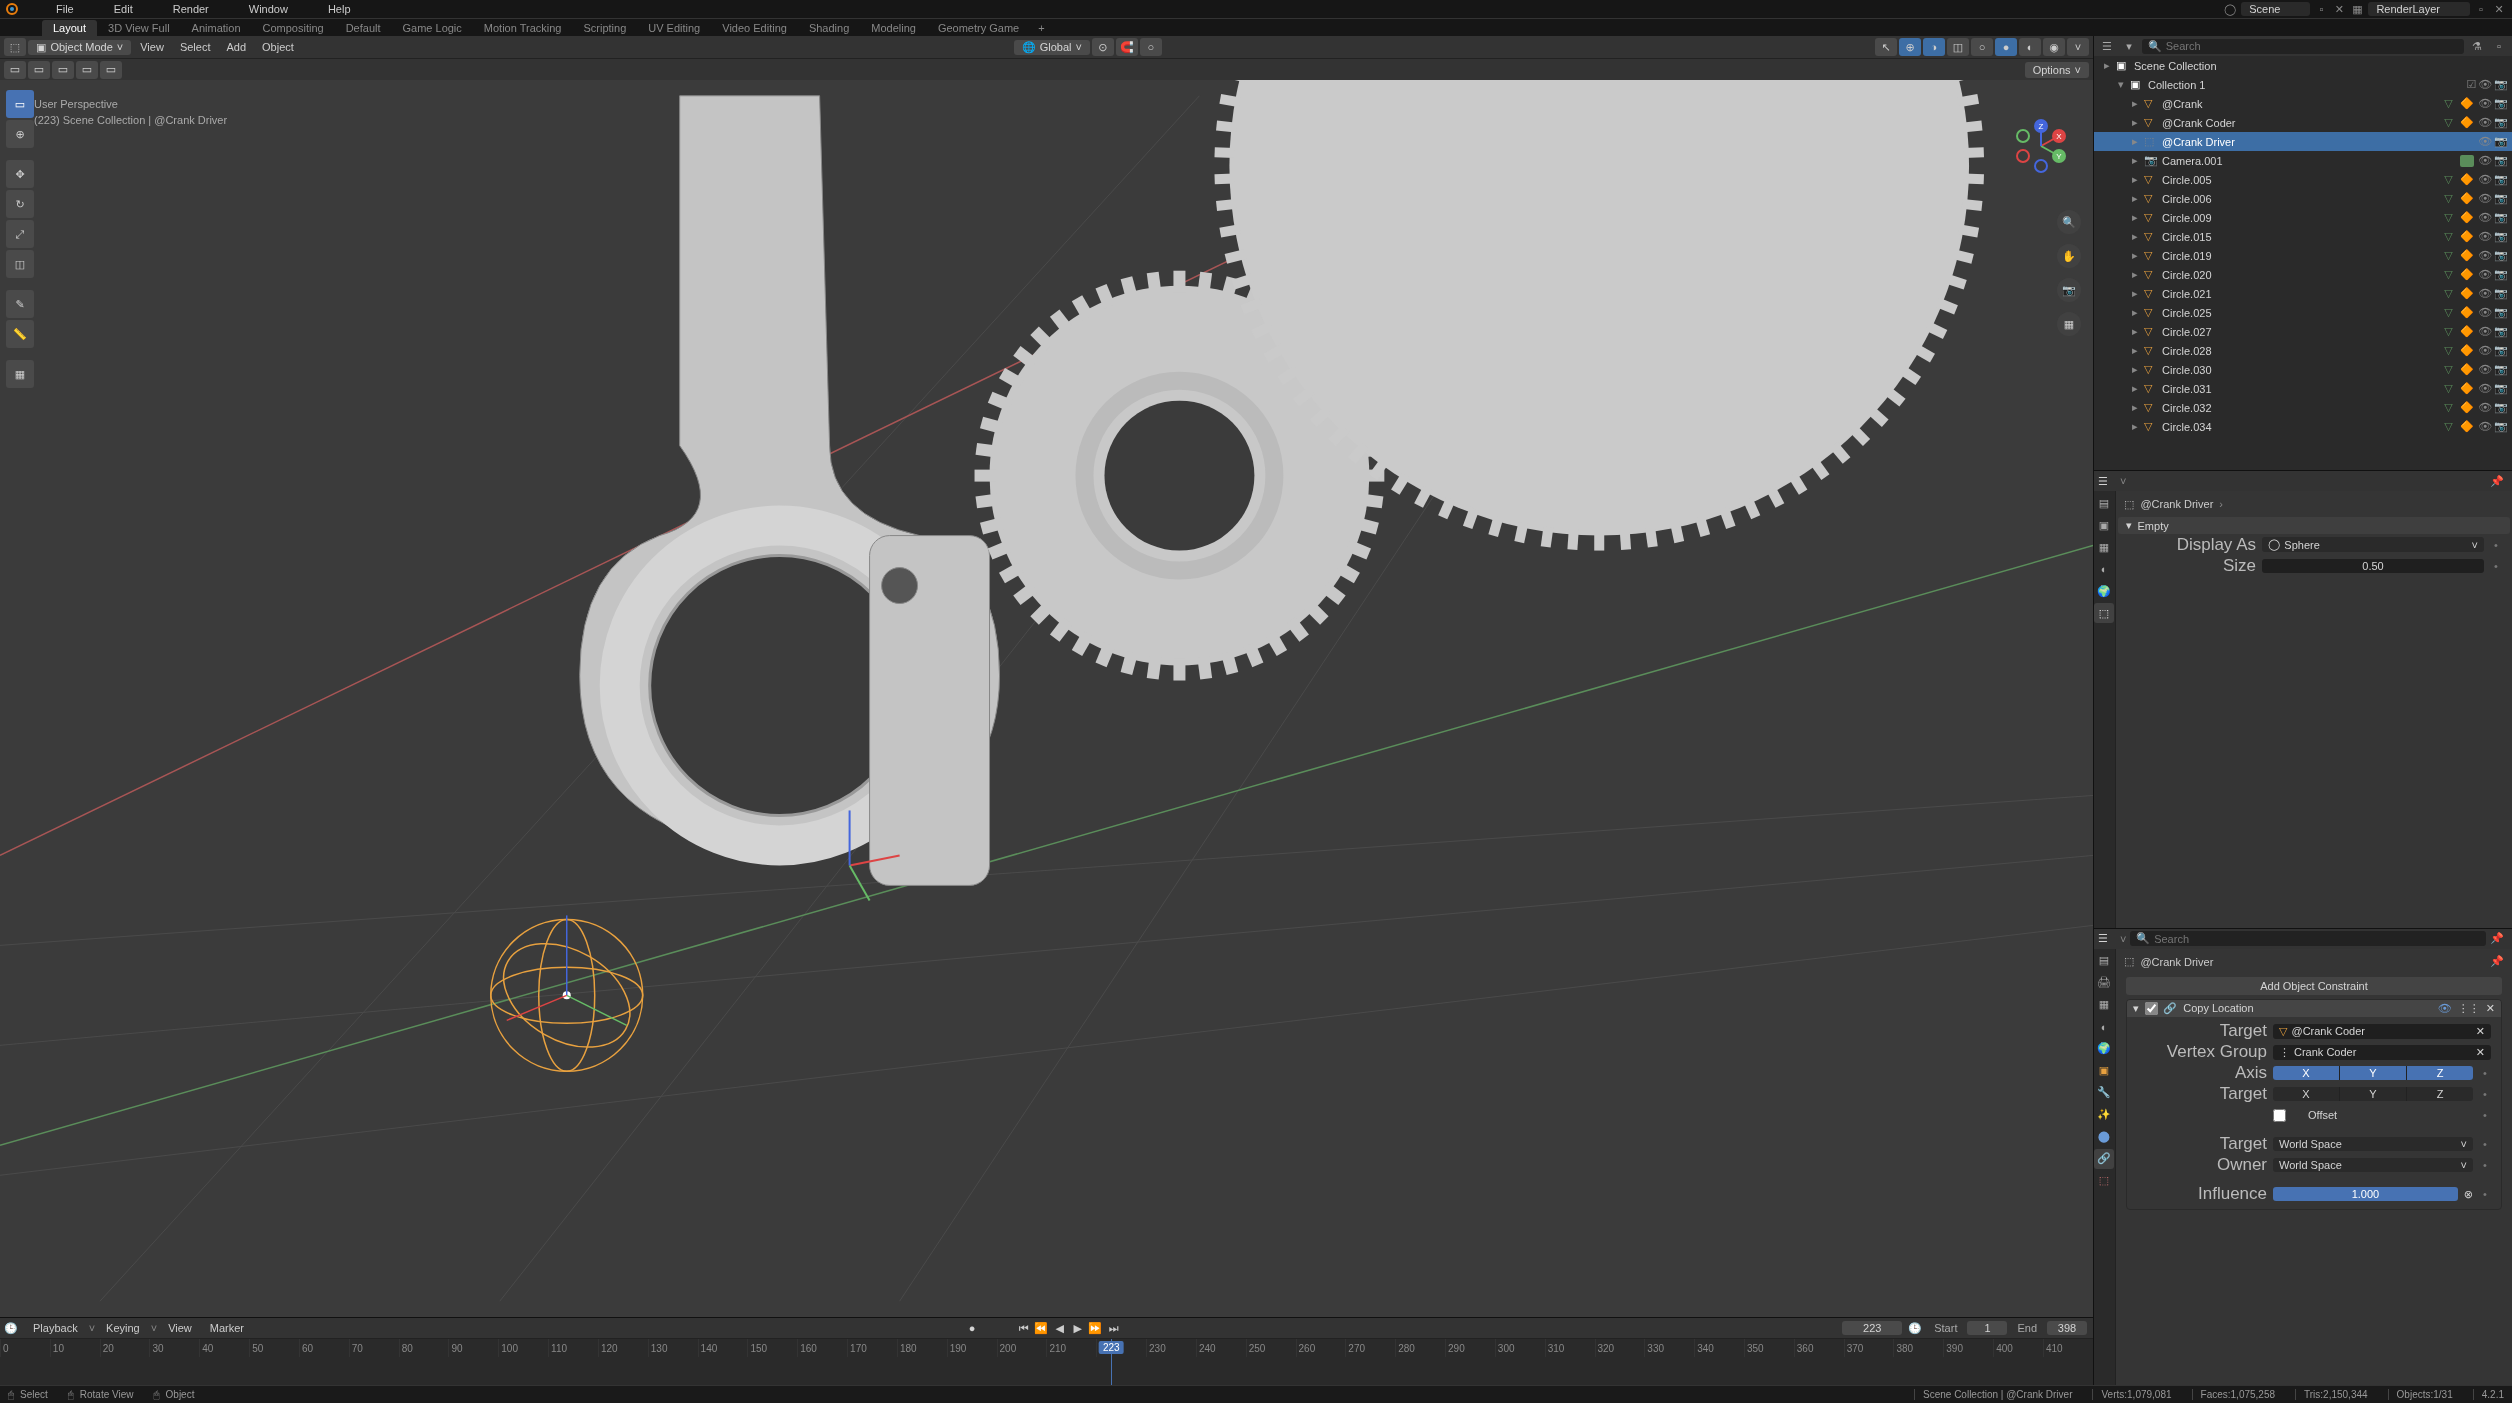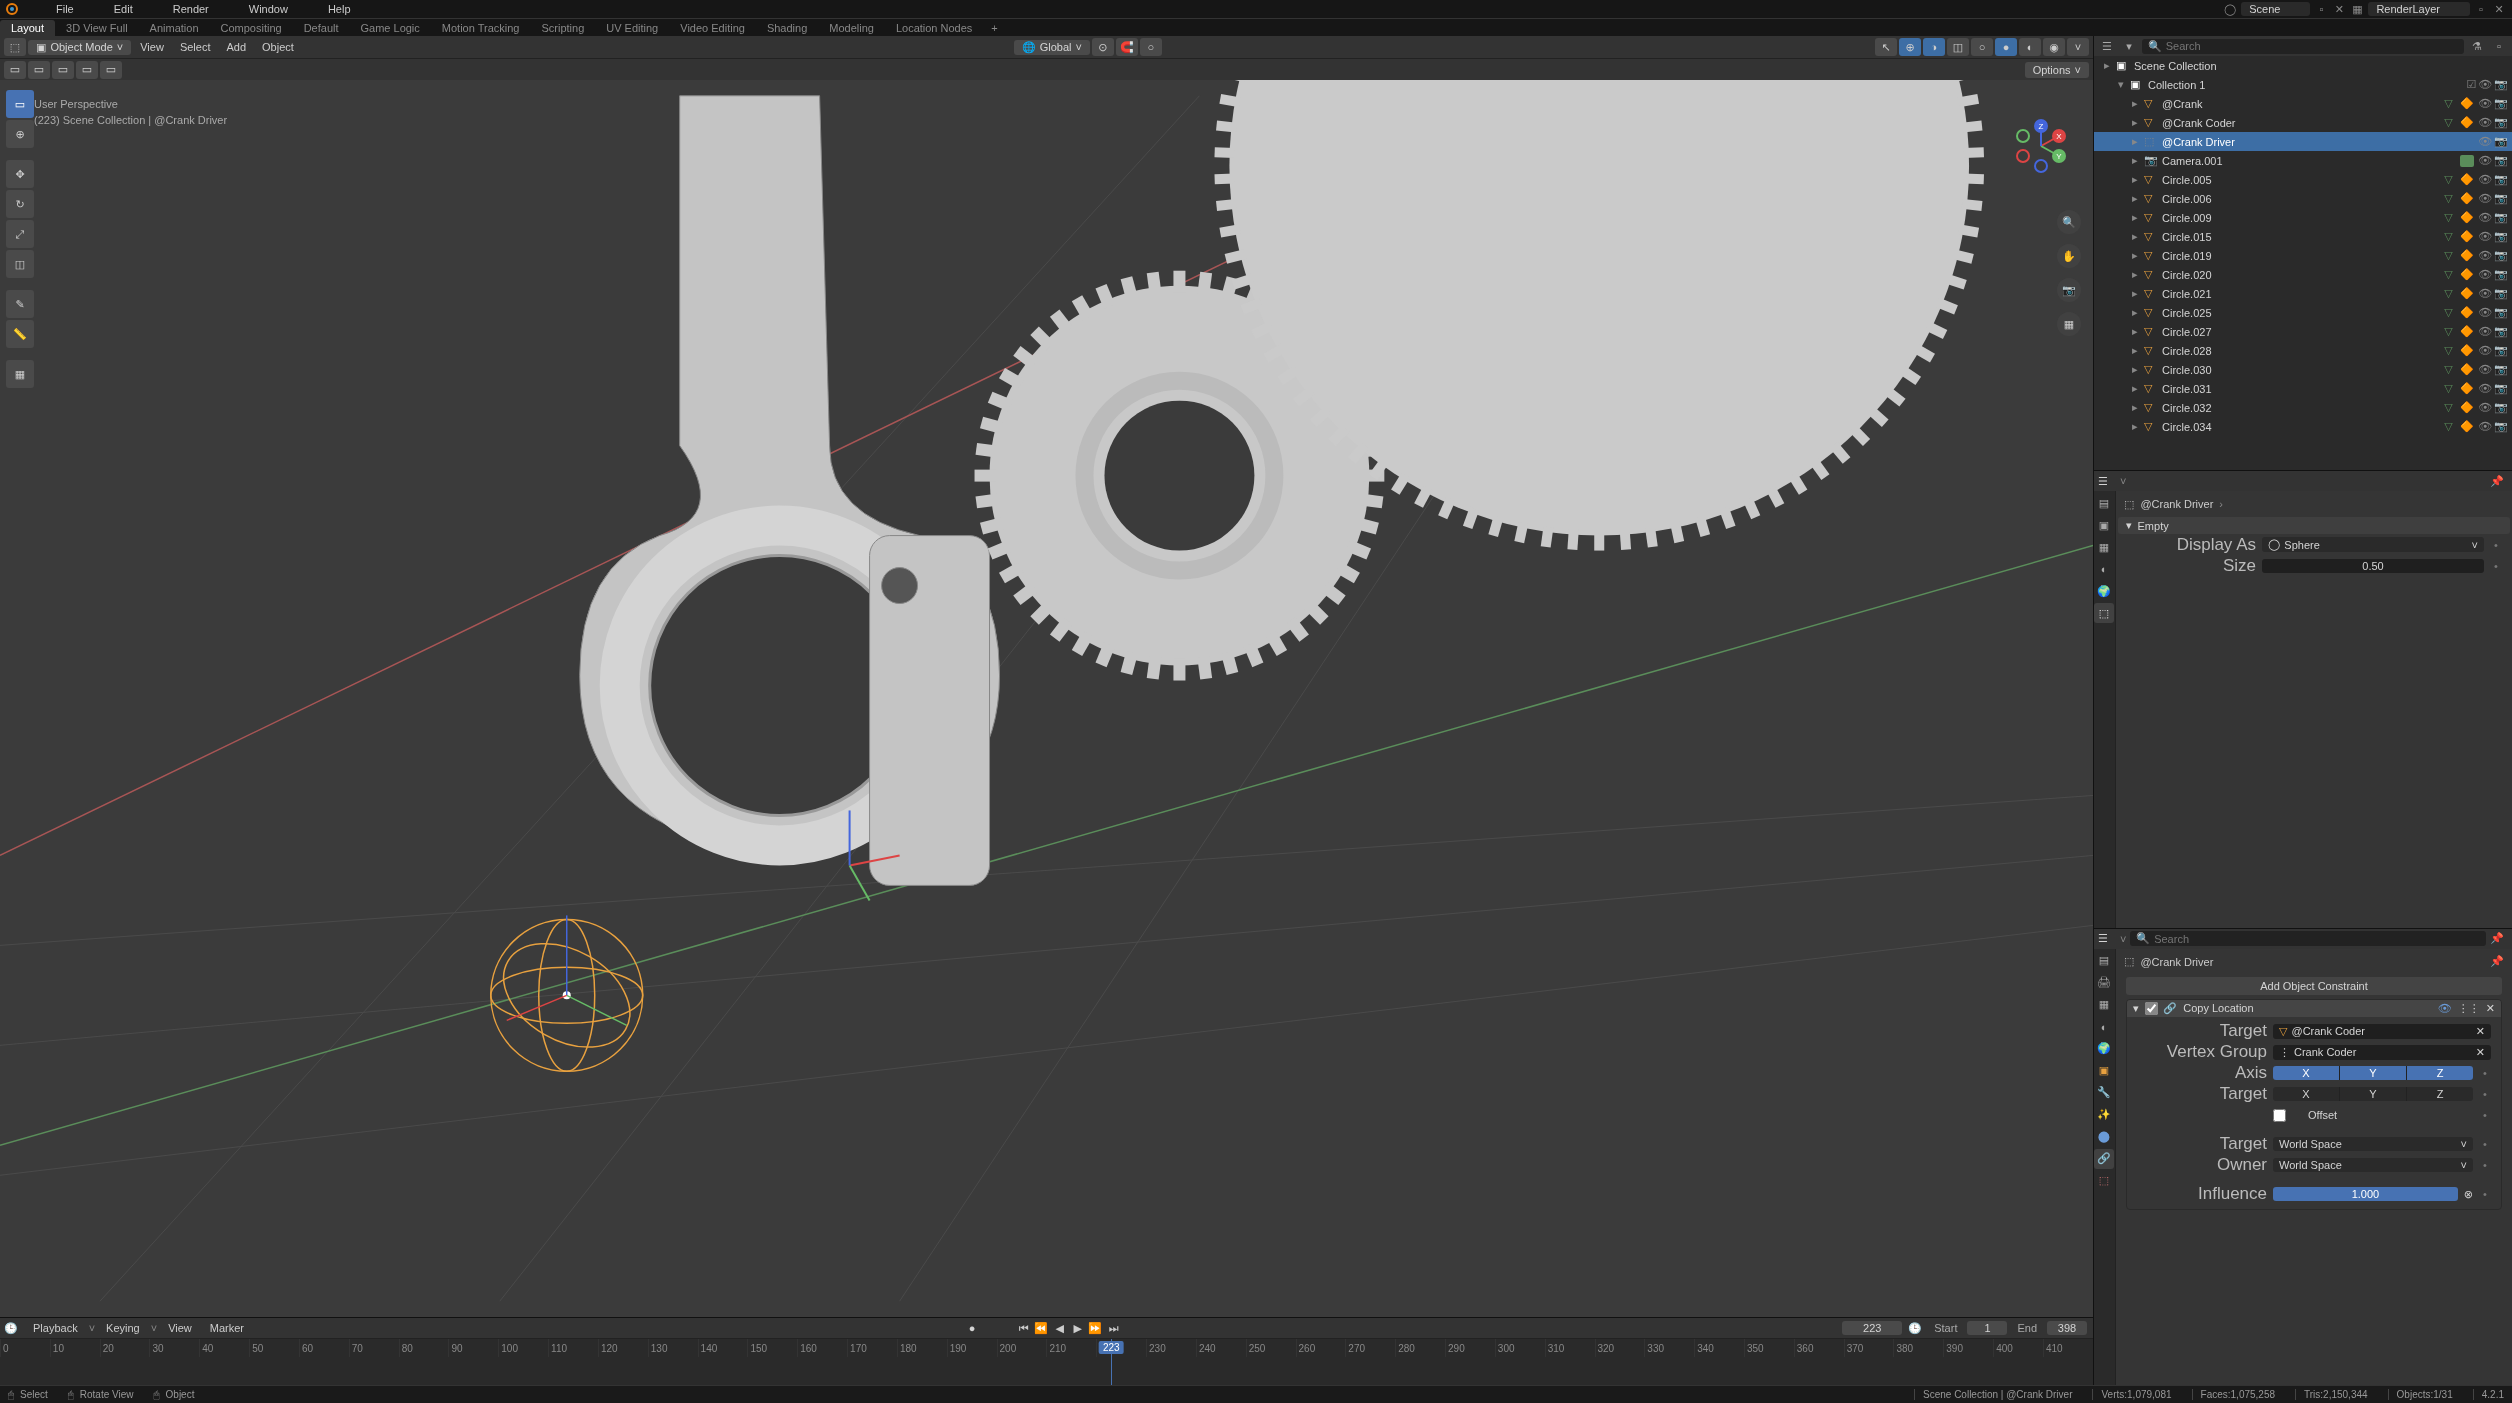--- a/index.html
+++ b/index.html
@@ -25,20 +25,21 @@
 .main-menu .spacer { flex: 1; }
 .main-menu .right-field { background: #2a2a2a; padding: 1px 30px 1px 8px; border-radius: 3px; margin: 0 2px; }
 .main-menu .icon-btn { width: 18px; height: 14px; display: flex; align-items: center; justify-content: center; color: #888; }
 
 .workspace-tabs {
   height: 18px;
   background: #161616;
   display: flex;
   align-items: center;
   border-top: 1px solid #333;
+  padding-left: 42px;
 }
 .workspace-tabs .tab { padding: 2px 11px; color: #888; cursor: pointer; }
 .workspace-tabs .tab.active { background: #333; color: #fff; border-radius: 3px 3px 0 0; }
 .workspace-tabs .add-tab { padding: 0 8px; color: #888; }
 
 .main-layout { display: flex; height: calc(100% - 18px - 18px - 18px); }
 .col-left { flex: 1; display: flex; flex-direction: column; border-right: 1px solid #111; }
 .col-right { width: 418px; display: flex; flex-direction: column; background: #2a2a2a; }
 
 .viewport-header {
@@ -203,21 +204,21 @@
   <span class="tab">Animation</span>
   <span class="tab">Compositing</span>
   <span class="tab">Default</span>
   <span class="tab">Game Logic</span>
   <span class="tab">Motion Tracking</span>
   <span class="tab">Scripting</span>
   <span class="tab">UV Editing</span>
   <span class="tab">Video Editing</span>
   <span class="tab">Shading</span>
   <span class="tab">Modeling</span>
-  <span class="tab">Location Nodes</span>
+  <span class="tab">Geometry Game</span>
   <span class="add-tab">+</span>
 </div>
 
 <div class="main-layout">
 
   <div class="col-left">
 
     <div class="viewport-header">
       <span class="icon-btn">⬚</span>
       <span class="pill">

